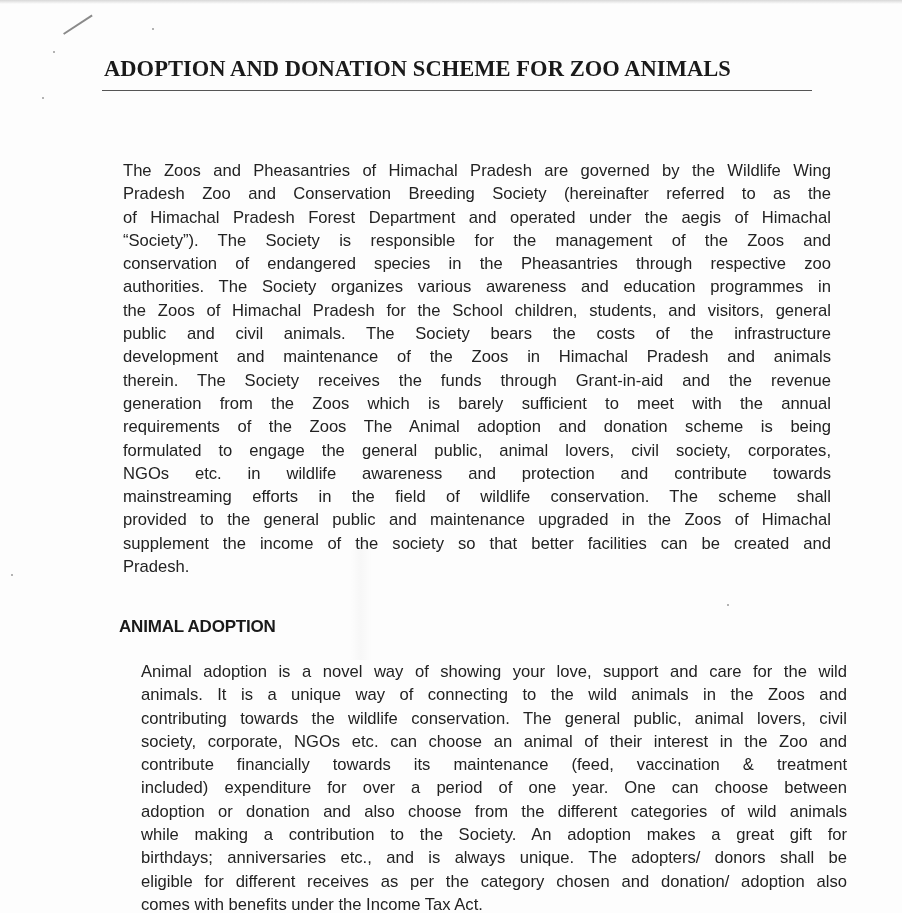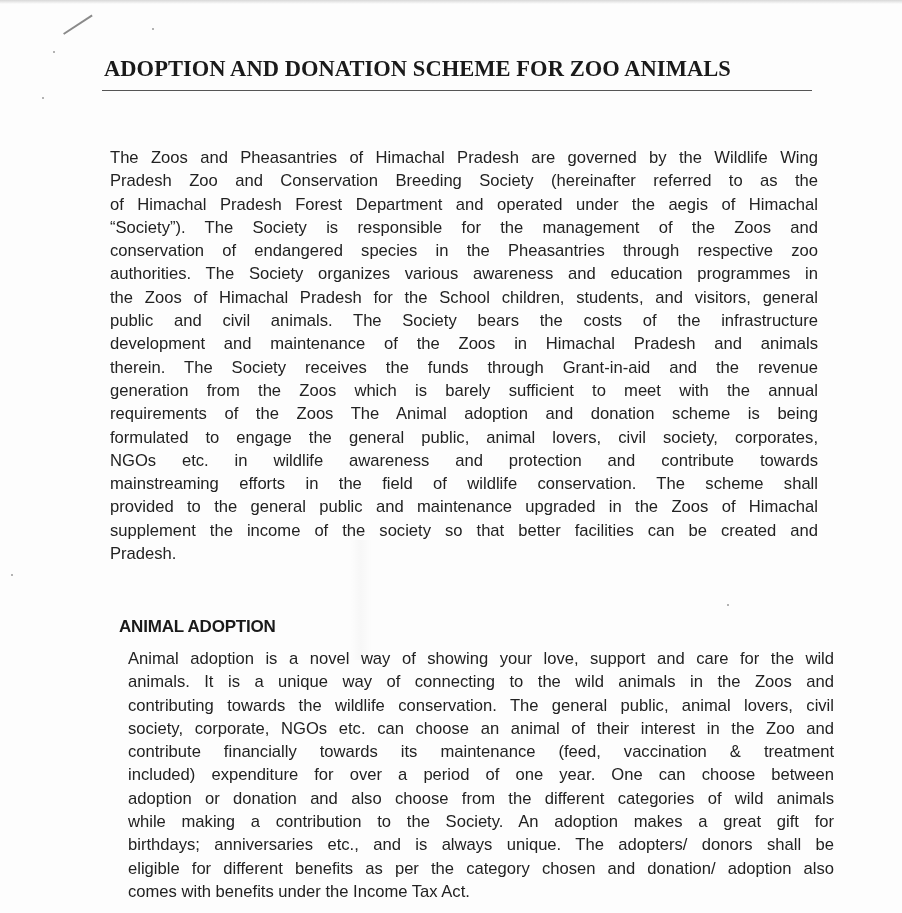--- a/index.html
+++ b/index.html
@@ -56,21 +56,21 @@
   .title-rule {
     position: absolute;
     left: 102px;
     top: 90px;
     width: 710px;
     height: 0;
     border-top: 1.5px solid #555;
   }
   .para {
     position: absolute;
-    margin: 4px;
+    margin: 17px;
     font-size: 16.6px;
     line-height: 23.3px;
     color: #222;
   }
   .para .line {
     display: block;
     white-space: nowrap;
     text-align: justify;
     text-align-last: justify;
   }
@@ -140,15 +140,15 @@
 <p class="para" id="adoption-para">
   <span class="line">Animal adoption is a novel way of showing your love, support and care for the wild</span>
   <span class="line">animals. It is a unique way of connecting to the wild animals in the Zoos and</span>
   <span class="line">contributing towards the wildlife conservation. The general public, animal lovers, civil</span>
   <span class="line">society, corporate, NGOs etc. can choose an animal of their interest in the Zoo and</span>
   <span class="line">contribute financially towards its maintenance (feed, vaccination &amp; treatment</span>
   <span class="line">included) expenditure for over a period of one year. One can choose between</span>
   <span class="line">adoption or donation and also choose from the different categories of wild animals</span>
   <span class="line">while making a contribution to the Society. An adoption makes a great gift for</span>
   <span class="line">birthdays; anniversaries etc., and is always unique. The adopters/ donors shall be</span>
-  <span class="line">eligible for different benefits as per the category chosen and donation/ adoption also</span>
+  <span class="line">eligible for different receives as per the category chosen and donation/ adoption also</span>
   <span class="line last">comes with benefits under the Income Tax Act.</span>
 </p>
 
 </body></html>

